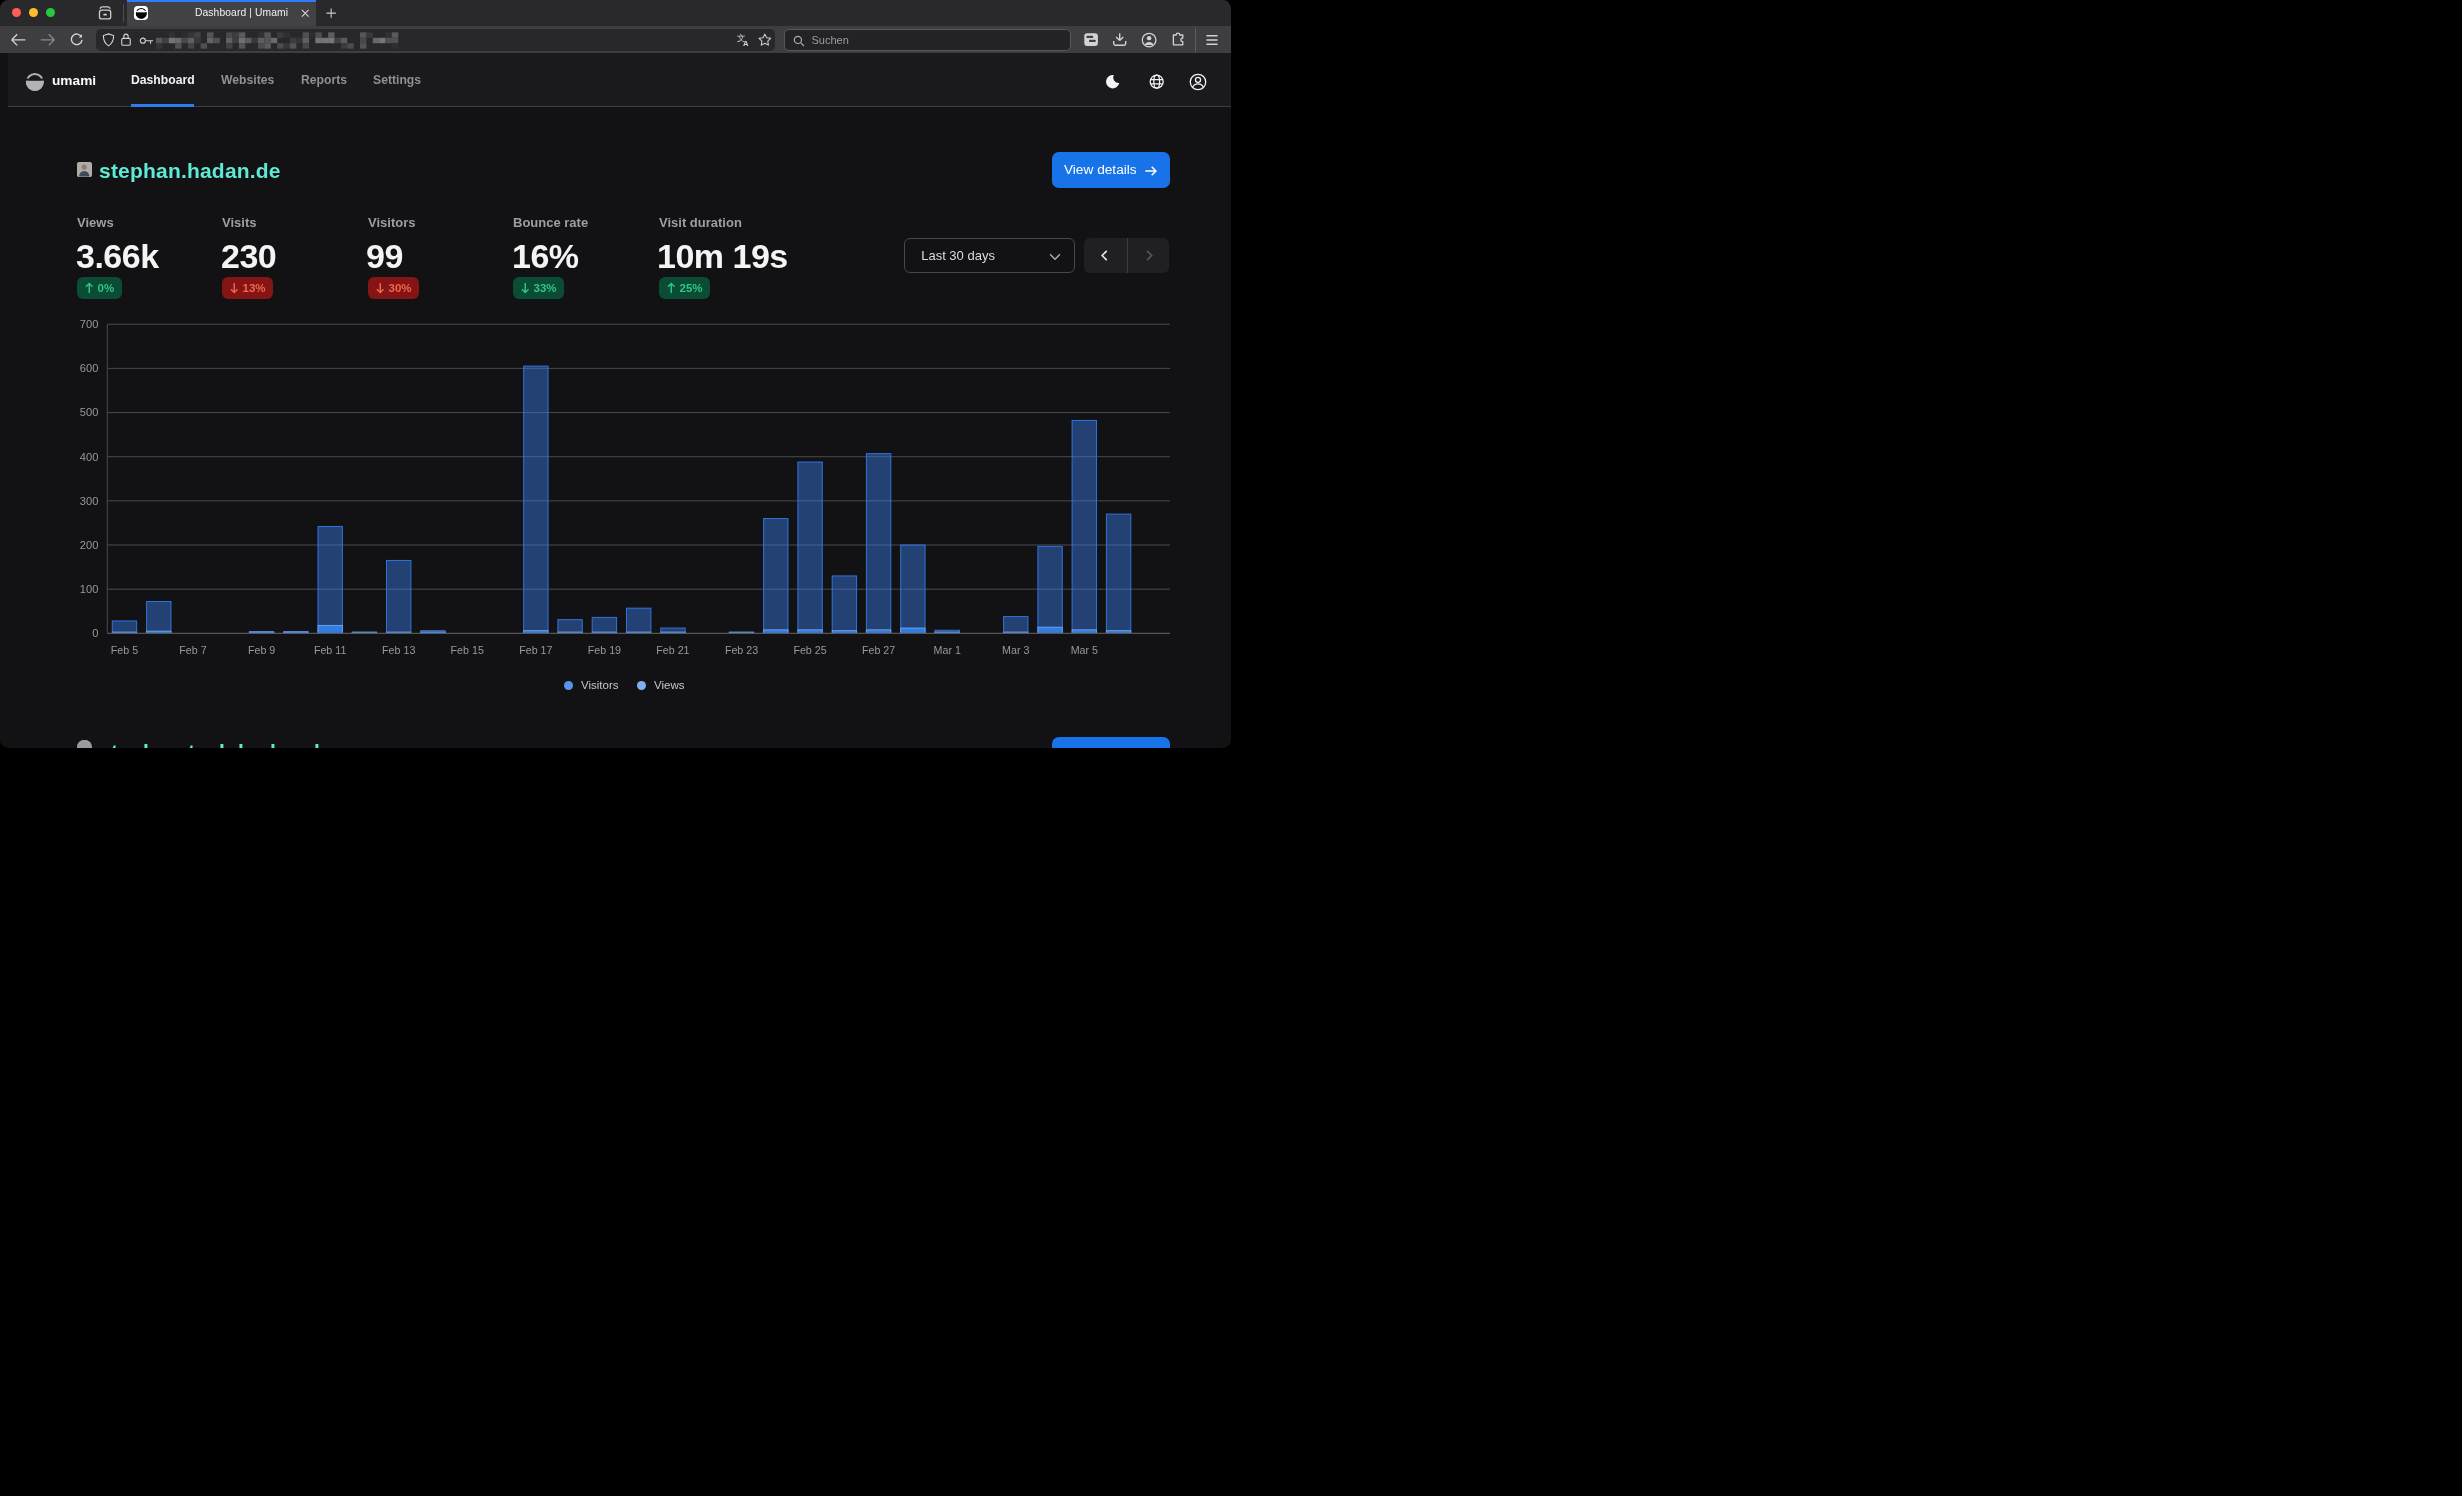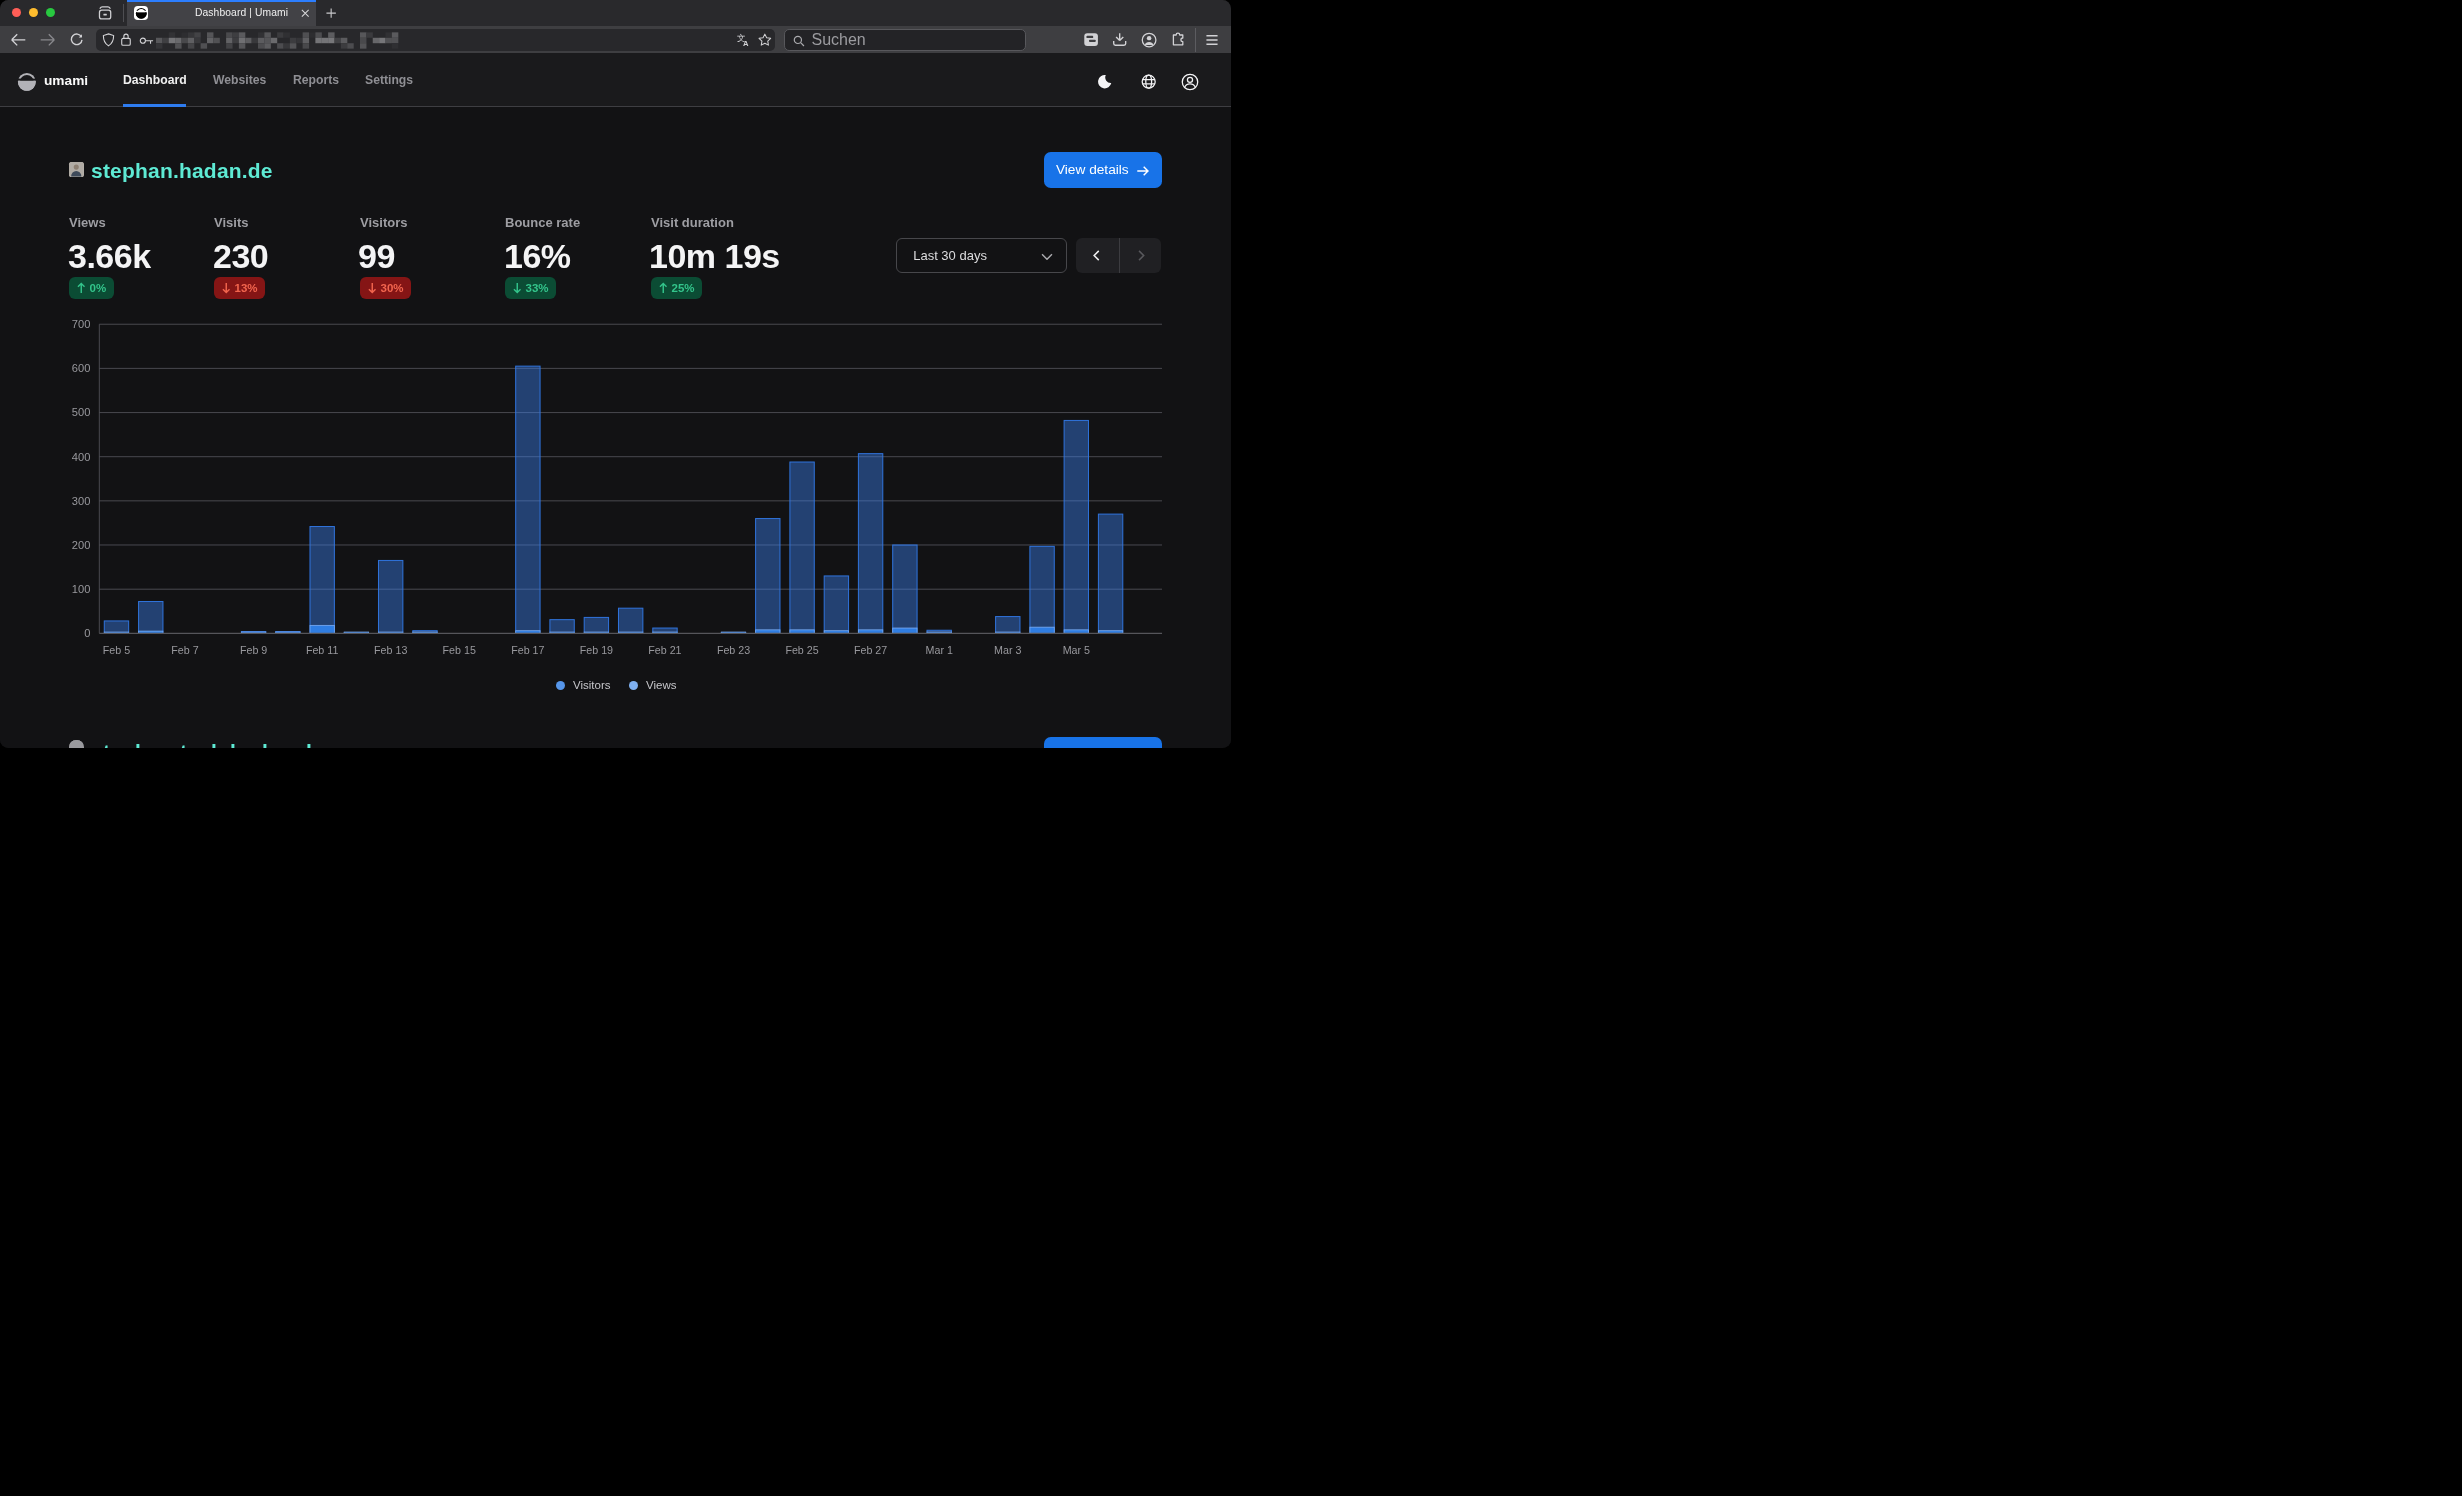--- a/index.html
+++ b/index.html
@@ -12,24 +12,24 @@
   .dot { position:absolute; top:8.1px; width:9.4px; height:9.4px; border-radius:50%; }
   .dot.r { left:11.5px; background:#ff5e57; }
   .dot.y { left:29px; background:#febc2e; }
   .dot.g { left:46px; background:#28c840; }
   .tab { position:absolute; left:127px; top:0; width:189px; height:26px; background:#424246; }
   .tabstripe { position:absolute; left:0; top:0; width:189px; height:2.1px; background:#2c7eff; }
   .favicon { position:absolute; left:6.8px; top:5.6px; width:14.5px; height:14.5px; border-radius:3.8px; background:#fff; }
   .tabtitle { position:absolute; left:28px; top:6.8px; font-size:10.3px; color:#f1f1f1; letter-spacing:0.1px;padding-left:40px;}
   .toolbar { position:absolute; left:0; top:26px; width:1231px; height:27px; background:#3e3e41; }
   .urlfield { position:absolute; left:96px; top:3px; width:679px; height:22px; border-radius:5.1px; background:#28282b; }
-  .searchfield { position:absolute; left:784px; top:3px; width:242px; height:22px; border-radius:5.1px;
-     background:#232326; border:0.9px solid #58585c; color:#9c9ca0; font-size:16px; line-height:20.5px; }
-  
-  .page { position:absolute; left:0; top:53px; width:1231px; height:849px; background:#121214; }
+  .searchfield { position:absolute; left:784px; top:3px; width:287px; height:22px; border-radius:5.1px;
+     background:#232326; border:0.9px solid #58585c; color:#9c9ca0; font-size:11px; line-height:20.5px; }
+  
+  .page { position:absolute; left:8px; top:53px; width:1231px; height:849px; background:#121214; }
   .siteheader { position:absolute; left:0; top:0; width:1231px; height:54px; background:#1a1a1c; border-bottom:0.9px solid #3e3e42; }
   .logotext { position:absolute; left:44px; top:19.7px; font-size:13.7px; font-weight:bold; color:#fafafa; }
   .nav { position:absolute; top:0; height:54px; font-size:12.2px; font-weight:bold; line-height:54px; color:#8f8f94; }
   .nav.active { color:#f0f0f0; }
   .underline { position:absolute; left:123px; top:51px; width:63px; height:3px; background:#2e7cf0; }
   
   .sitefav { position:absolute; left:69px; top:109px; width:14.5px; height:14.5px; border-radius:2.6px; background:#b9b4ae; overflow:hidden;}
   .sitename { position:absolute; left:91px; top:106px; font-size:21px; font-weight:bold; color:#5eead4; letter-spacing:0.2px;text-align:center; }
   .btn { position:absolute; width:118px; height:36px; border-radius:6.8px; background:#1873e8; color:#fff;
      font-size:13.7px; text-align:center; line-height:36px; }

